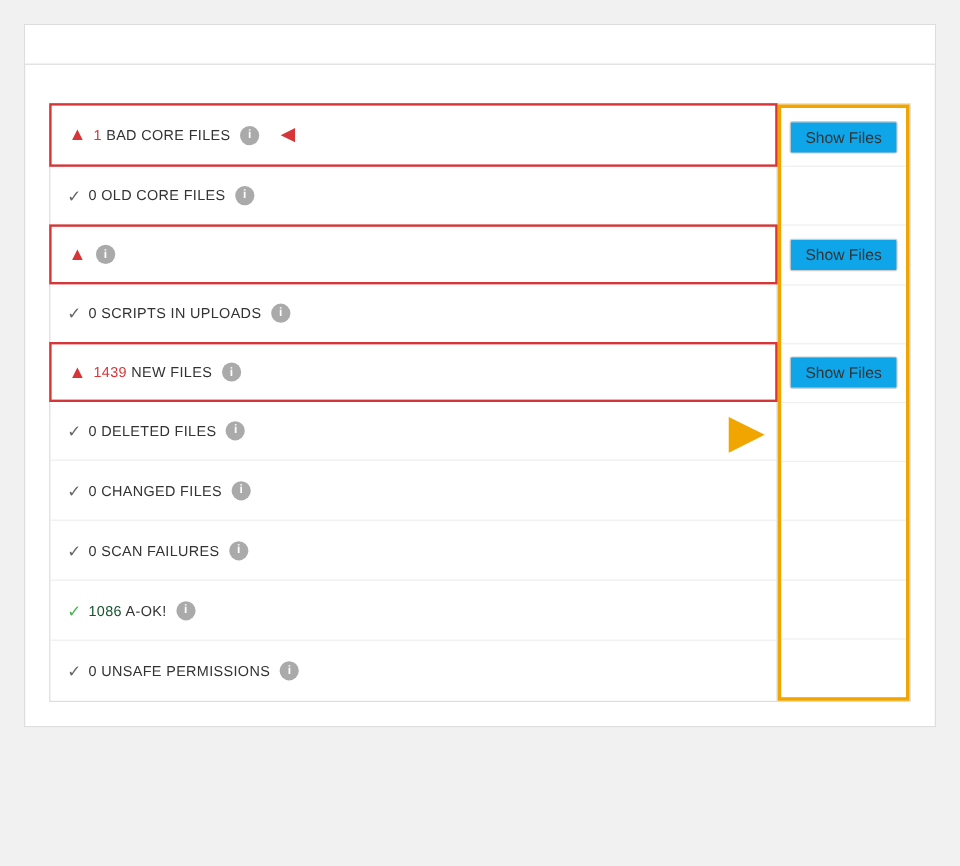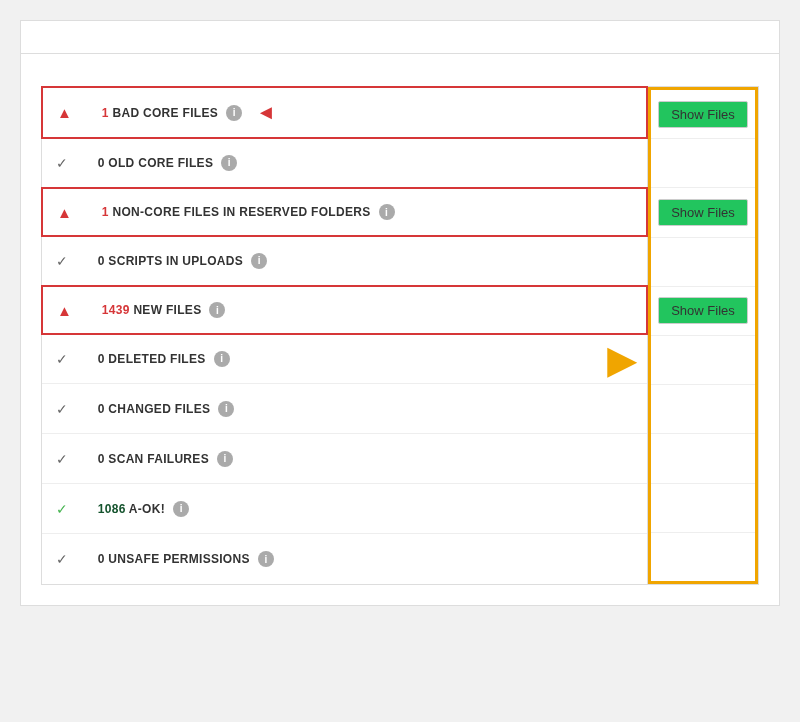--- a/index.html
+++ b/index.html
@@ -44,43 +44,42 @@
       font-size: 14px;
       flex-shrink: 0;
     }
     .check-icon-green {
       color: #46b450;
       font-size: 14px;
       flex-shrink: 0;
     }
     .row-text {
       font-size: 12px;
-      font-weight: 700;
+      font-weight: 400;
       letter-spacing: 0.3px;
       text-transform: uppercase;
       color: #333;
-      margin-left: 24px;
     }
     .info-icon {
       display: inline-flex;
       align-items: center;
       justify-content: center;
       width: 16px;
       height: 16px;
       border-radius: 50%;
       background: #aaa;
       color: #fff;
       font-size: 10px;
       font-weight: bold;
       cursor: pointer;
       flex-shrink: 0;
       margin-left: 2px;
     }
     .show-files-btn {
-      background: #22c55e;
+      background: #0ea5e9;
       border: 1px solid #ccc;
       padding: 5px 12px;
       font-size: 13px;
       color: #333;
       cursor: pointer;
       border-radius: 2px;
       white-space: nowrap;
     }
     
     .results-body {
@@ -172,24 +171,20 @@
         <span style="">0</span>
         <span> OLD CORE FILES</span>
       </span>
       <span class="info-icon">i</span>
 
     </div>
   </div>
             <div class="left-row has-warning">
     <div class="row-content">
       <span class="warning-icon">▲</span>
-      <span class="row-text">
-        <span style="color:#d63638;">1</span>
-        <span> NON-CORE FILES IN RESERVED FOLDERS</span>
-      </span>
       <span class="info-icon">i</span>
 
     </div>
   </div>
             <div class="left-row">
     <div class="row-content">
       <span class="check-icon">✓</span>
       <span class="row-text">
         <span style="">0</span>
         <span> SCRIPTS IN UPLOADS</span>

